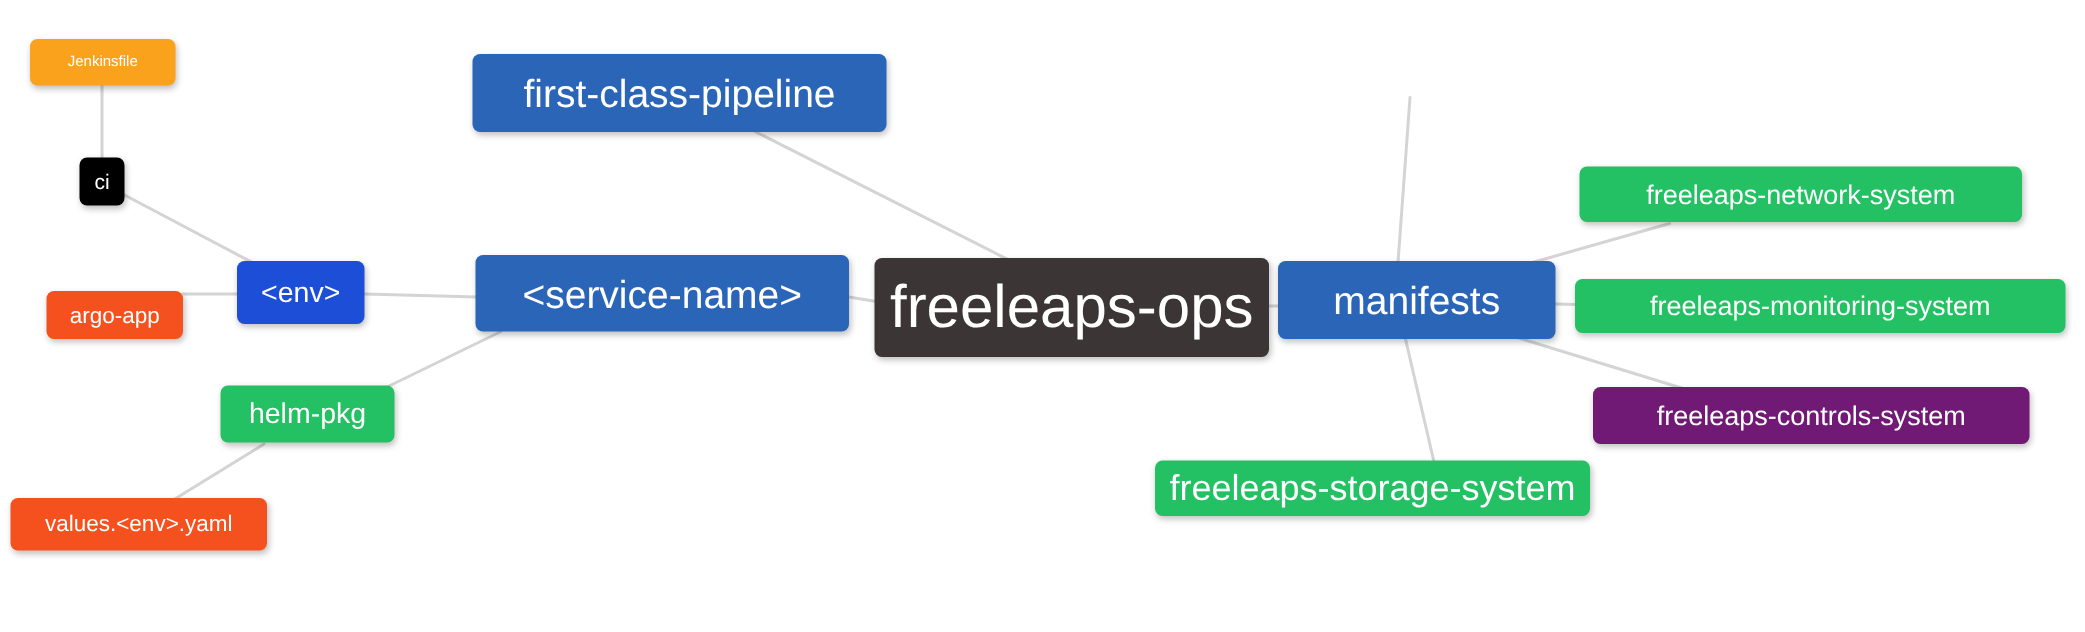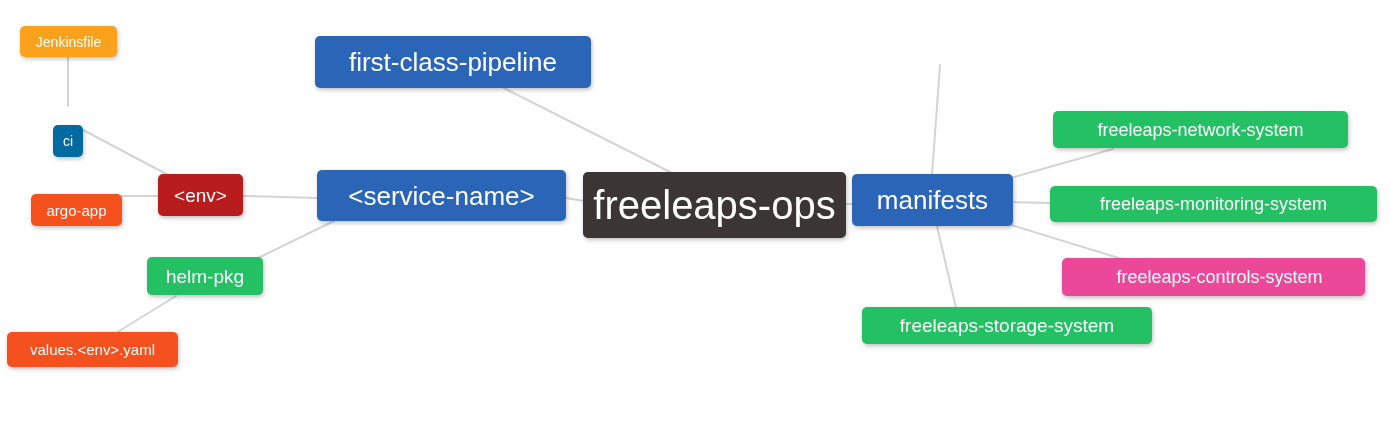--- a/index.html
+++ b/index.html
@@ -30,35 +30,35 @@
     justify-content: center;
     color: #ffffff;
     border-radius: 5px;
     box-shadow: 1px 2px 4px rgba(0,0,0,0.25);
     white-space: nowrap;
     cursor: default;
     line-height: 1;
     user-select: none;
   }
   
-  #n-jenkinsfile        { left:20px;   top:26px;  width:97px;  height:31px; font-size:14px; }
+  #n-jenkinsfile        { left:20px;   top:26px;  width:97px;  height:31px; font-size:10px; }
   #n-ci                 { left:53px;   top:105px; width:30px;  height:32px; font-size:14px; }
   #n-argo_app           { left:31px;   top:178px; width:91px;  height:32px; font-size:15px;margin-top:16px; }
   #n-env                { left:158px;  top:174px; width:85px;  height:42px; font-size:19px; }
   #n-helm_pkg           { left:147px;  top:257px; width:116px; height:38px; font-size:19px; }
   #n-values_env_yaml    { left:7px;    top:332px; width:171px; height:35px; font-size:15px; }
   #n-first_class_pipeline { left:315px; top:36px;  width:276px; height:52px; font-size:26px; }
   #n-service_name       { left:317px;  top:170px; width:249px; height:51px; font-size:26px; }
   #n-freeleaps_ops      { left:583px;  top:172px; width:263px; height:66px; font-size:40px; }
-  #n-manifests          { left:852px;  top:174px; width:161px; height:52px; font-size:26px; }
+  #n-manifests          { left:852px;  top:174px; width:185px; height:52px; font-size:26px; }
   #n-devops_system      { left:796px;  top:28px;  width:287px; height:36px; font-size:18px; }
   #n-network_system     { left:1053px; top:111px; width:295px; height:37px; font-size:18px; }
   #n-monitoring_system  { left:1050px; top:186px; width:327px; height:36px; font-size:18px; }
   #n-controls_system    { left:1062px; top:258px; width:291px; height:38px; font-size:18px; }
-  #n-storage_system     { left:862px;  top:307px; width:290px; height:37px; font-size:19px; }
+  #n-storage_system     { left:770px;  top:307px; width:290px; height:37px; font-size:24px; }
 </style>
 </head>
 <body>
 
 <div class="canvas">
   <svg class="edges-layer" id="edges">
       <line x1="68" y1="57" x2="68" y2="106" stroke="#D4D4D4" stroke-width="2" stroke-linecap="round"></line>
       <line x1="83" y1="130" x2="172" y2="177" stroke="#D4D4D4" stroke-width="2" stroke-linecap="round"></line>
       <line x1="122" y1="196" x2="158" y2="196" stroke="#D4D4D4" stroke-width="2" stroke-linecap="round"></line>
       <line x1="243" y1="196" x2="318" y2="198" stroke="#D4D4D4" stroke-width="2" stroke-linecap="round"></line>
@@ -68,26 +68,26 @@
       <line x1="566" y1="198" x2="584" y2="201" stroke="#D4D4D4" stroke-width="2" stroke-linecap="round"></line>
       <line x1="846" y1="204" x2="853" y2="204" stroke="#D4D4D4" stroke-width="2" stroke-linecap="round"></line>
       <line x1="940" y1="65" x2="932" y2="175" stroke="#D4D4D4" stroke-width="2" stroke-linecap="round"></line>
       <line x1="1011" y1="178" x2="1113" y2="149" stroke="#D4D4D4" stroke-width="2" stroke-linecap="round"></line>
       <line x1="1008" y1="202" x2="1051" y2="203" stroke="#D4D4D4" stroke-width="2" stroke-linecap="round"></line>
       <line x1="1008" y1="224" x2="1122" y2="259" stroke="#D4D4D4" stroke-width="2" stroke-linecap="round"></line>
       <line x1="937" y1="226" x2="956" y2="308" stroke="#D4D4D4" stroke-width="2" stroke-linecap="round"></line>
     </svg>
 
   <div class="node" id="n-jenkinsfile" style="background-color: rgb(250, 162, 27);">Jenkinsfile</div>
-  <div class="node" id="n-ci" style="background-color: #0369a1; margin-top: 20px;">ci</div>
+  <div class="node" id="n-ci" style="background-color: #000000;">ci</div>
   <div class="node" id="n-argo_app" style="background-color: rgb(244, 81, 30);">argo-app</div>
-  <div class="node" id="n-env" style="background-color: #b91c1c;">&lt;env&gt;</div>
+  <div class="node" id="n-env" style="background-color: #1d4ed8;">&lt;env&gt;</div>
   <div class="node" id="n-helm_pkg" style="background-color: rgb(35, 193, 99);">helm-pkg</div>
   <div class="node" id="n-values_env_yaml" style="background-color: rgb(244, 81, 30);">values.&lt;env&gt;.yaml</div>
   <div class="node" id="n-service_name" style="background-color: rgb(42, 101, 183);">&lt;service-name&gt;</div>
   <div class="node" id="n-first_class_pipeline" style="background-color: rgb(42, 101, 183);">first-class-pipeline</div>
   <div class="node" id="n-freeleaps_ops" style="background-color: rgb(59, 53, 53);">freeleaps-ops</div>
   <div class="node" id="n-manifests" style="background-color: rgb(42, 101, 183);">manifests</div>
   <div class="node" id="n-monitoring_system" style="background-color: rgb(35, 193, 99);">freeleaps-monitoring-system</div>
   <div class="node" id="n-network_system" style="background-color: rgb(35, 193, 99);">freeleaps-network-system</div>
-  <div class="node" id="n-controls_system" style="background-color: #ec4899; padding-left: 12px;">freeleaps-controls-system</div>
+  <div class="node" id="n-controls_system" style="background-color: #701a75;">freeleaps-controls-system</div>
   <div class="node" id="n-storage_system" style="background-color: rgb(35, 193, 99);">freeleaps-storage-system</div>
 </div>
 
 </body></html>

